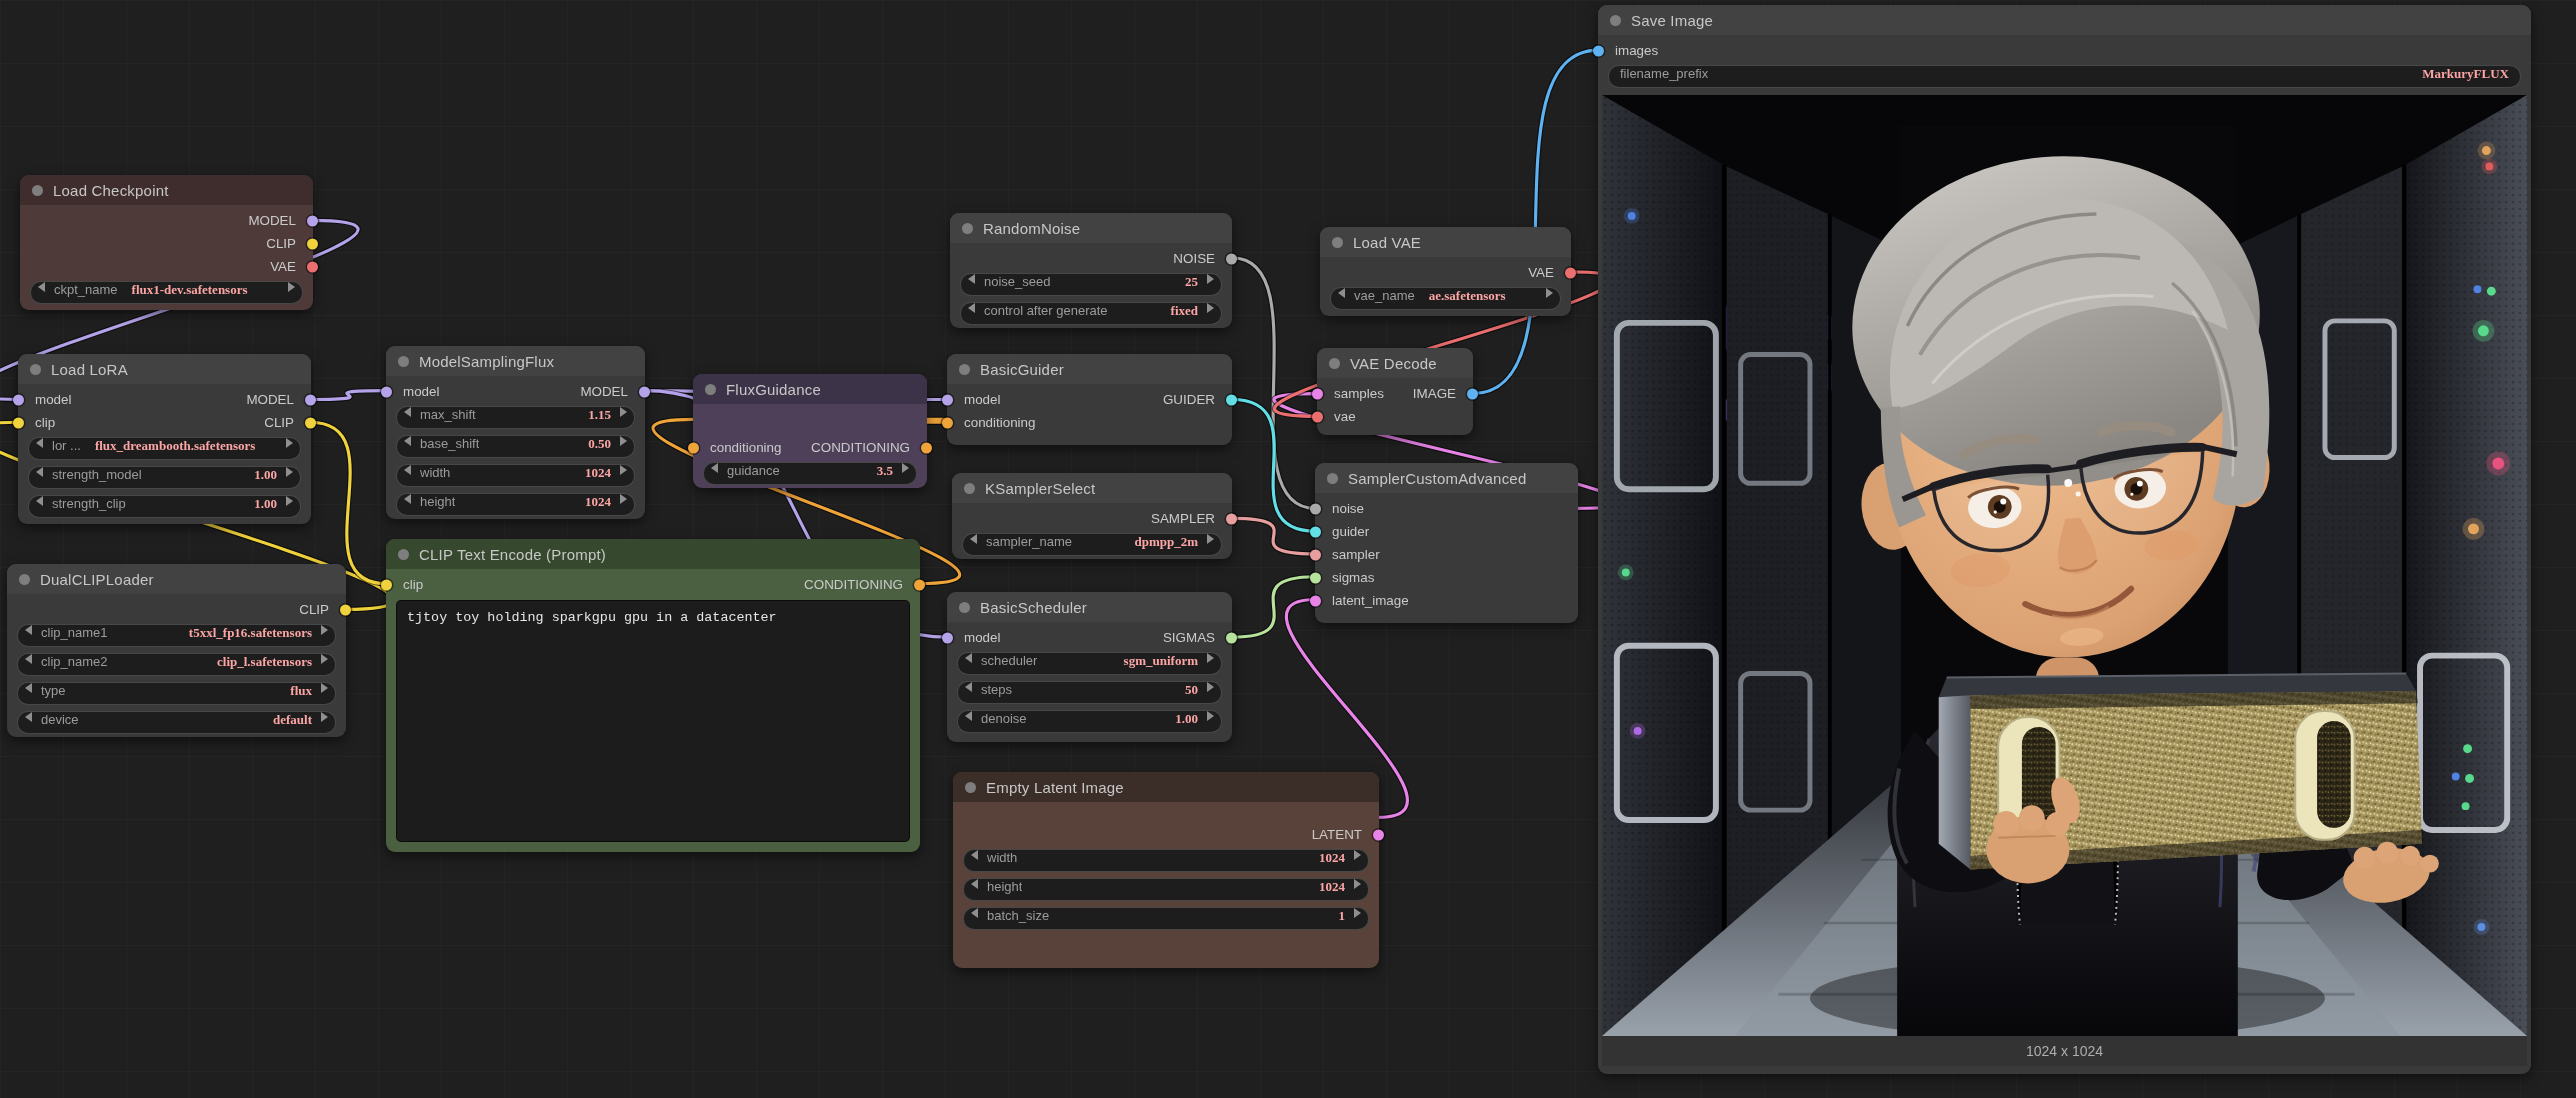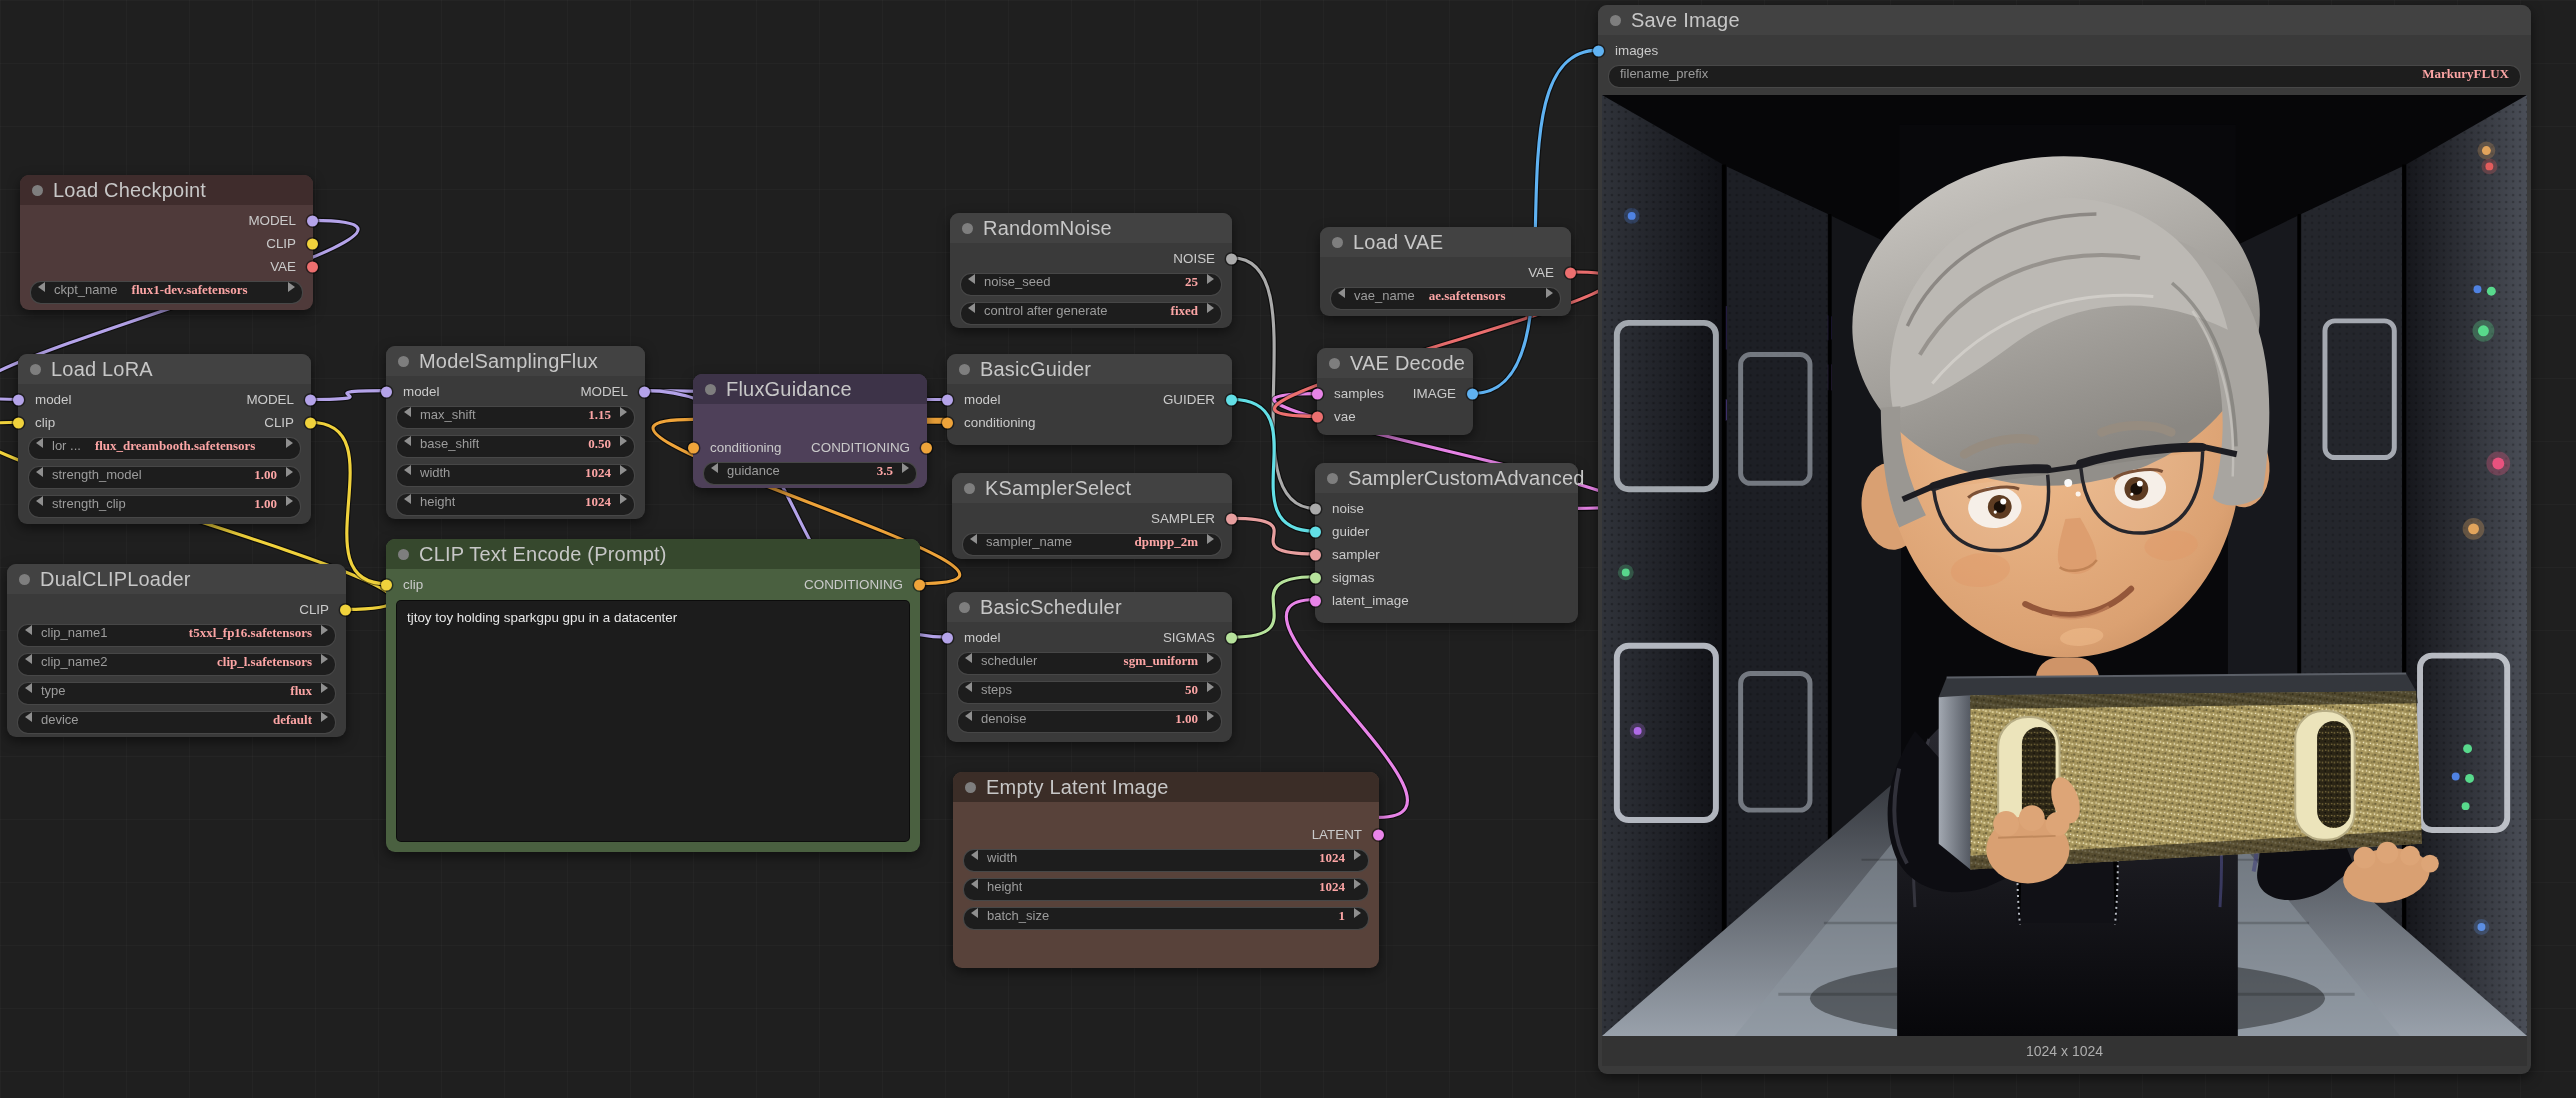--- a/index.html
+++ b/index.html
@@ -9,41 +9,41 @@
     background-image:
       linear-gradient(rgba(255,255,255,0.025) 1px, transparent 1px),
       linear-gradient(90deg, rgba(255,255,255,0.025) 1px, transparent 1px);
     background-size:63px 63px;
     font-family:"Liberation Sans", sans-serif;
   }
   #wires{position:absolute;left:0;top:0;z-index:1;pointer-events:none;}
   .node{position:absolute;z-index:2;border-radius:9px;box-shadow:0 4px 12px rgba(0,0,0,.5);display:flex;flex-direction:column;}
   .node-header{height:30px;flex:0 0 30px;border-radius:9px 9px 0 0;display:flex;align-items:center;gap:10px;padding:0 12px;}
   .collapse-dot{width:11px;height:11px;border-radius:50%;background:#7e7e7e;flex:0 0 11px;}
-  .node-title{font-size:20px;color:#c7c7c7;white-space:nowrap;letter-spacing:0.2px;}
+  .node-title{font-size:15px;color:#c7c7c7;white-space:nowrap;letter-spacing:0.2px;}
   .node-body{position:relative;flex:1;display:flex;flex-direction:column;padding-top:4px;border-radius:0 0 9px 9px;}
   .ports{display:flex;justify-content:space-between;}
   .pcol{display:flex;flex-direction:column;min-width:0;}
   .pcol.out{align-items:flex-end;}
   .port{position:relative;height:23px;display:flex;align-items:center;font-size:13.4px;color:#cacaca;white-space:nowrap;}
   .port.in{padding-left:17px;}
   .port.out{padding-right:17px;justify-content:flex-end;}
   .pdot{width:11px;height:11px;border-radius:50%;position:absolute;top:50%;transform:translateY(-50%);box-shadow:0 0 0 1.5px rgba(0,0,0,.45);}
   .port.in .pdot{left:-5px;}
   .port.out .pdot{right:-5px;}
   .widget{height:21px;flex:0 0 21px;margin:3px 10px;background:#1d1d1d;border:1px solid rgba(140,140,140,.38);border-radius:11px;display:flex;align-items:flex-start;padding:0 7px;font-size:13px;overflow:hidden;}
   .warrow{width:0;height:0;border-top:5px solid transparent;border-bottom:5px solid transparent;flex:0 0 auto;}
   .warrow.l{border-right:7px solid #8f8f8f;}
   .warrow.r{border-left:7px solid #8f8f8f;}
   .wlabel{color:#9c9c9c;margin:0 9px;white-space:nowrap;overflow:hidden;text-overflow:ellipsis;}
   .wvalue{color:#fca5a5;font-weight:700;margin-left:auto;margin-right:9px;white-space:nowrap;font-family:Liberation Serif, serif;}
   .widget.file .wvalue{margin-left:5px;margin-right:auto;}
   .widget.text .wlabel{margin-left:4px;}
   .widget.text .wvalue{margin-right:4px;font-weight:700;}
-  .nodetext{margin:4px 10px 10px;background:#1c1c1c;border:1px solid rgba(0,0,0,.55);border-radius:5px;color:#e6e6e6;font-family:Liberation Sans, sans-serif;font-size:13.4px;line-height:1.45;padding:7px 10px;white-space:pre-wrap;}
+  .nodetext{margin:4px 10px 10px;background:#1c1c1c;border:1px solid rgba(0,0,0,.55);border-radius:5px;color:#e6e6e6;font-family:Liberation Mono, monospace;font-size:13.4px;line-height:1.45;padding:7px 10px;white-space:pre-wrap;}
   .preview{margin:4px;flex:1;display:flex;flex-direction:column;}
   .preview-img{width:925px;height:941px;flex:0 0 941px;overflow:hidden;background:#000;}
   .preview-caption{height:30px;background:#333333;display:flex;align-items:center;justify-content:center;color:#aeaeae;font-size:14px;}
   
   .t-default{background:#3a3a3a;}       .t-default .node-header{background:#424242;}
   .t-maroon{background:#4f3a3a;}        .t-maroon .node-header{background:#3f2c2c;}
   .t-purple{background:#4e4059;gap:28px;}        .t-purple .node-header{background:#3d3348;}
   .t-green{background:#4a6040;}         .t-green .node-header{background:#36482d;}
   .t-brown{background:#58423a;}         .t-brown .node-header{background:#3b2d27;}
 </style>

